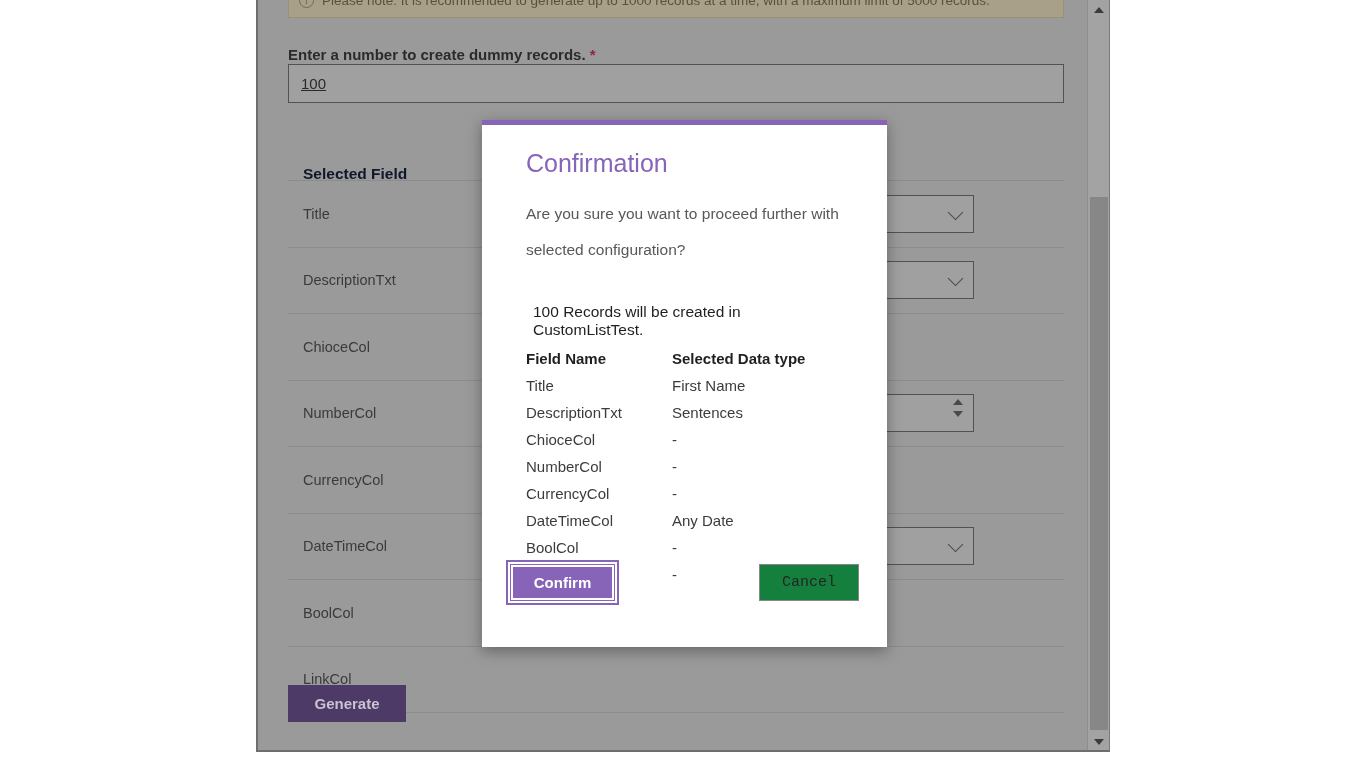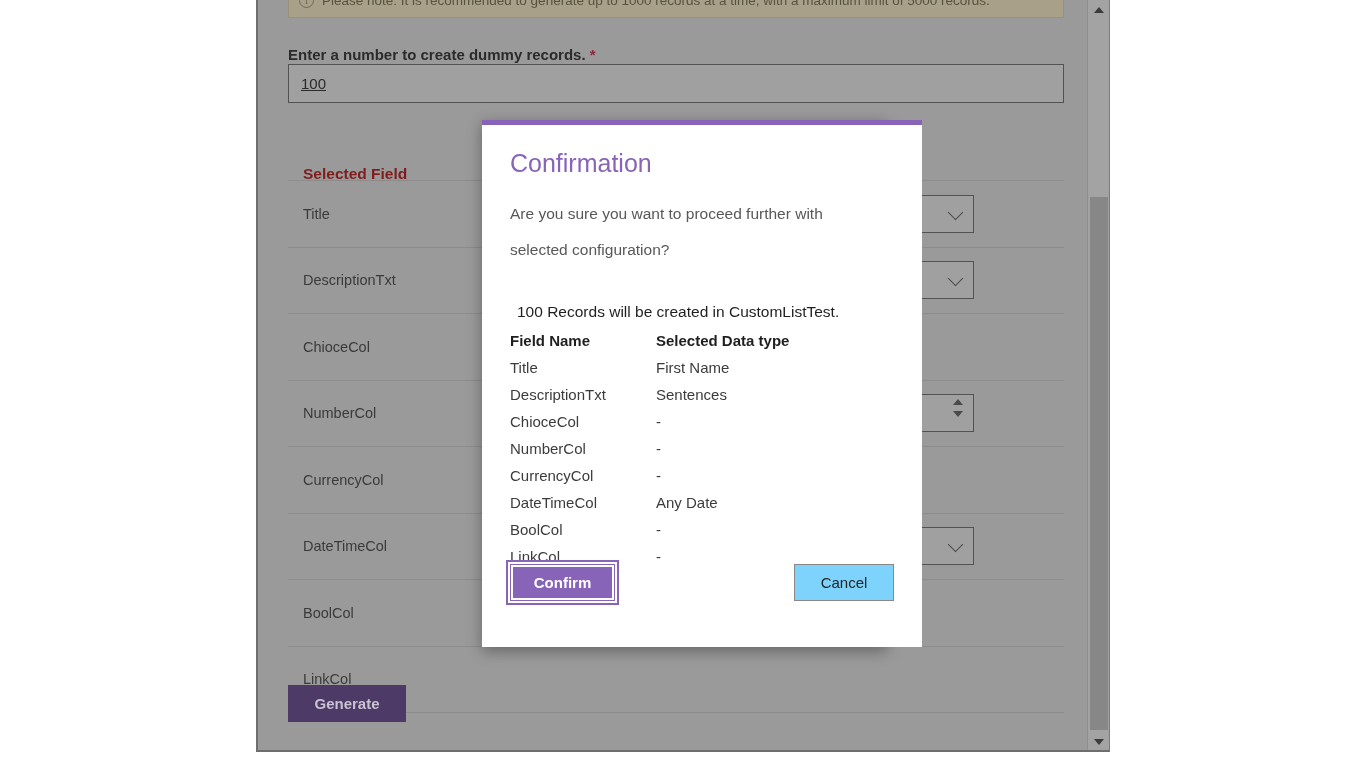--- a/index.html
+++ b/index.html
@@ -143,21 +143,21 @@
   .map-head {
     display: flex;
     align-items: center;
     height: 46px;
     border-bottom: 1px solid #8c8c8c;
   }
   .map-head .col-field {
     width: 380px;
     font-size: 15.5px;
     font-weight: bold;
-    color: #7f1d1d;
+    color: #0f172a;
     padding-left: 15px;
     margin-top: 33px;
   }
   .map-head .col-gen {
     flex: 1;
     font-size: 15.5px;
     font-weight: bold;
     color: #1f1f1f;
   }
   .map-row {
@@ -250,25 +250,25 @@
     top: 120px;
     width: 405px;
     height: 527px;
     box-shadow: 0 4px 14px rgba(0,0,0,0.35);
     background: #ffffff;
   }
   #dialog {
     position: absolute;
     left: 482px;
     top: 120px;
-    width: 440px;
+    width: 405px;
     height: 527px;
     background: #ffffff;
     border-top: 5px solid #8764b8;
-    padding: 0 28px;
+    padding: 0 44px;
   }
   #dialog-title {
     margin: 0;
     padding-top: 24px;
     font-size: 25px;
     font-weight: normal;
     color: #8764b8;
   }
   #dialog-message {
     margin: 0;
@@ -323,23 +323,23 @@
     font-weight: bold;
     border: 1px solid #8764b8;
     outline: 2px solid #8764b8;
     outline-offset: 2px;
     box-shadow: inset 0 0 0 2px #ffffff;
     cursor: pointer;
   }
   #cancel-button {
     min-width: 100px;
     height: 37px;
-    background: #7dd3fc;
+    background: #15803d;
     color: #242424;
-    font-family: Liberation Sans, sans-serif;
+    font-family: Liberation Mono, monospace;
     font-size: 15px;
     border: 1px solid #8a8886;
     cursor: pointer;
   }
 </style>
 </head>
 <body>
 
 <div id="root">
 

